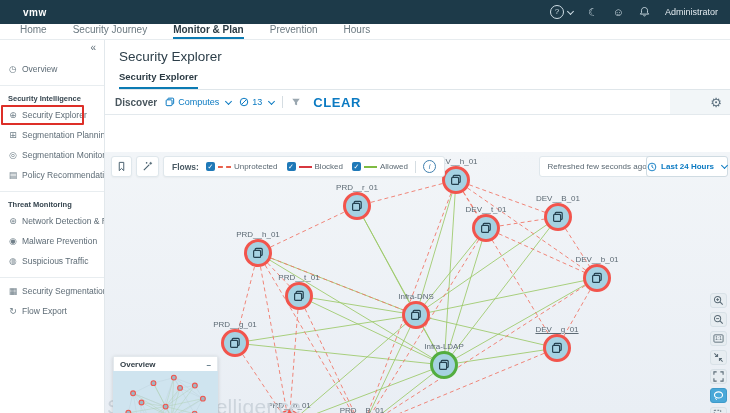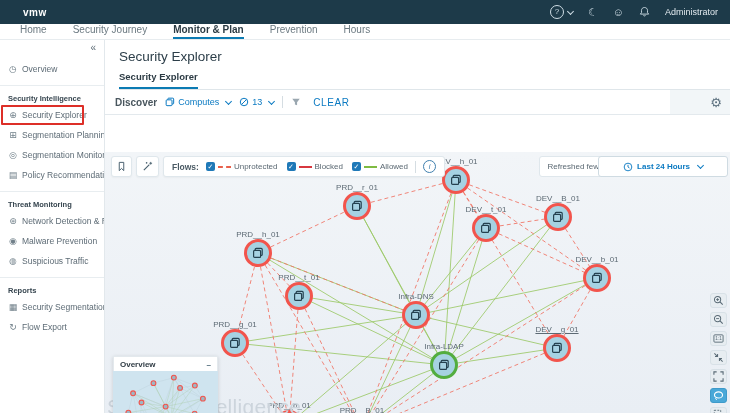--- a/index.html
+++ b/index.html
@@ -47,21 +47,21 @@
                 border-bottom:1px solid #e3e9ed;padding:0 8px 0 0;}
   .discover-card{flex:1;height:24px;background:#fff;display:flex;align-items:center;
                  padding:0 10px 0 10px;gap:8px;margin-right:40px;}
   .disc-label{font-size:10px;font-weight:bold;color:#49565e;}
   .entity-dd,.count-dd{display:flex;align-items:center;gap:3px;font-size:9px;color:#0b7ac2;cursor:pointer;}
   .vsep{width:1px;height:12px;background:#d5dde2;}
   .filter-input{flex:1;border:none;outline:none;background:transparent;font-size:8.5px;color:#333;
                 border-bottom:2px solid #0e7cc0;padding:3px 4px 2px 4px;
                 font-family:"Liberation Sans","DejaVu Sans",sans-serif;}
   .filter-input::placeholder{color:#909ca5;}
-  .clear-btn{background:none;border:none;color:#0b7ac2;font-size:10px;font-weight:normal;
+  .clear-btn{background:none;border:none;color:#0b7ac2;font-size:13px;font-weight:bold;
              letter-spacing:.6px;cursor:pointer;padding:0 4px;
              font-family:"Liberation Sans","DejaVu Sans",sans-serif;}
   .gear{font-size:13px;color:#5e7280;cursor:pointer;line-height:1;}
   
   .graph-area{position:absolute;left:0;top:112px;right:0;bottom:0;
               background:linear-gradient(180deg,#f2f5f8 0%,#e9eef4 100%);overflow:hidden;}
   .edges{position:absolute;left:0;top:0;pointer-events:none;}
   .node{position:absolute;width:22px;height:22px;border-radius:50%;background:#a6d2e2;
         display:flex;align-items:center;justify-content:center;cursor:pointer;z-index:3;}
   .node.alert{border:3px solid #f2544c;}
@@ -83,21 +83,21 @@
        display:flex;align-items:center;justify-content:center;cursor:pointer;}
   .sample{width:13px;display:inline-block;}
   .legend-label{font-size:8px;color:#5a6872;}
   .info-ic{width:11px;height:11px;border:1px solid #3f7fae;border-radius:50%;color:#3f7fae;
            font-size:7.5px;display:flex;align-items:center;justify-content:center;font-style:italic;cursor:pointer;}
   .refresh-pill{position:absolute;top:4px;right:62px;height:19px;background:#fff;border:1px solid #dfe7ec;
                 border-radius:3px;display:flex;align-items:center;gap:5px;padding:0 7px;z-index:5;}
   .refresh-text{font-size:8px;color:#5a6872;}
   .refresh-ic{color:#0b7ac2;font-size:10px;cursor:pointer;line-height:1;}
   .time-pill{position:absolute;top:4px;right:2px;height:19px;background:#fff;border:1px solid #cfdbe2;
-             border-radius:3px;display:flex;align-items:center;gap:4px;padding:0 24px;color:#0b7ac2;
+             border-radius:3px;display:flex;align-items:center;gap:4px;padding:0 0;color:#0b7ac2;
              font-size:8px;font-weight:bold;cursor:pointer;z-index:5;}
   
   .right-tools{position:absolute;right:3px;top:141px;display:flex;flex-direction:column;gap:4px;z-index:6;}
   .rt-btn{width:17px;height:15px;background:#e7edf1;border:1px solid #d8e1e7;border-radius:3px;
           display:flex;align-items:center;justify-content:center;cursor:pointer;padding:0;color:#5a6b76;}
   .rt-btn.active{background:#49a8d8;border-color:#3d9aca;color:#fff;}
   .rt-btn svg{display:block;}
   
   .minimap{position:absolute;left:8px;top:204px;width:105px;z-index:5;
            box-shadow:0 1px 4px rgba(0,0,0,.15);}
@@ -176,21 +176,20 @@
         <div class="sb-item">
           <span class="sb-icon">◉</span>
           <span>Malware Prevention</span>
         </div>
         <div class="sb-item">
           <span class="sb-icon">◍</span>
           <span>Suspicious Traffic</span>
         </div>
       </div>
       <div class="sb-group">
-        <div class="sb-header">Reports</div>
         <div class="sb-item">
           <span class="sb-icon">▦</span>
           <span>Security Segmentation R...</span>
         </div>
         <div class="sb-item">
           <span class="sb-icon">↻</span>
           <span>Flow Export</span>
         </div>
       </div>
     </div>

